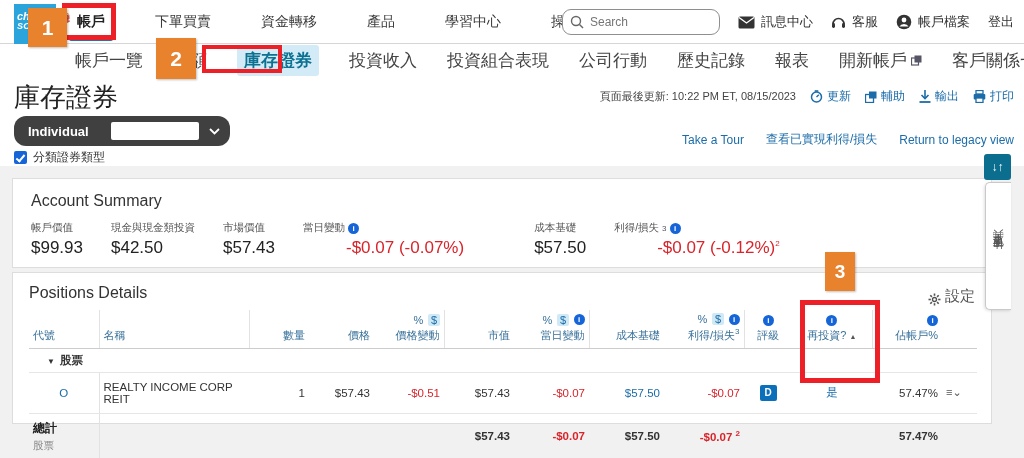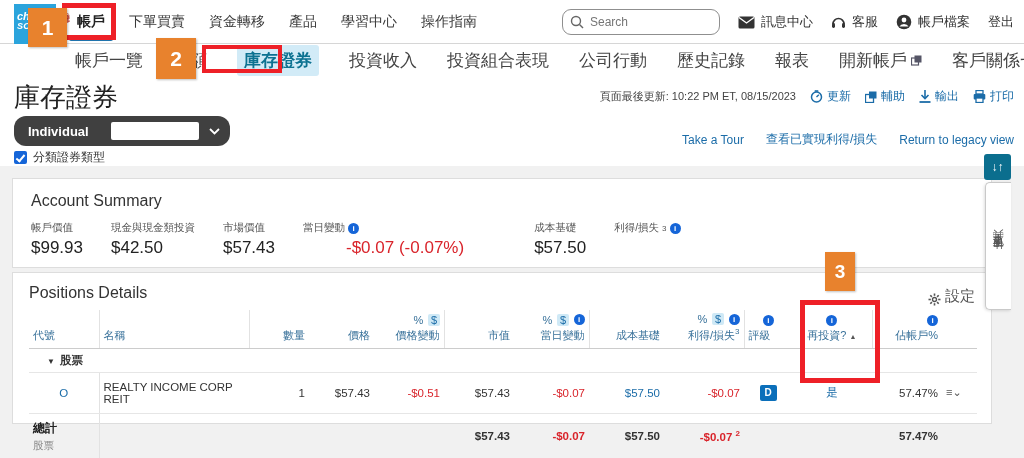--- a/index.html
+++ b/index.html
@@ -6,21 +6,21 @@
   html,body { width:1024px; height:458px; }
   body { font-family:"Liberation Sans","DejaVu Sans",sans-serif; background:#fff; overflow:hidden; }
   #app { position:relative; width:1024px; height:458px; background:#fff; overflow:hidden; }
 
   
   .topbar { position:absolute; left:0; top:0; width:1024px; height:44px; background:#fff; border-bottom:1px solid #d6d6d6; }
   .logo { position:absolute; left:14px; top:4px; width:42px; height:40px; background:#2ba4dc; color:#fff; font-style:italic; font-weight:bold; padding:6px 3px; line-height:1.1; }
   .logo .l1 { font-size:11px; display:block; }
   .logo .l2 { font-size:9px; display:block; letter-spacing:.3px; }
   .logo-vert { position:absolute; left:58px; top:6px; width:11px; font-size:8px; color:#c0392b; writing-mode:vertical-rl; letter-spacing:1px; line-height:1; }
-  .mainnav { position:absolute; left:75px; top:0; height:44px; display:flex; align-items:center; gap:20px; }
+  .mainnav { position:absolute; left:75px; top:0; height:44px; display:flex; align-items:center; gap:46px; }
   .mainnav .nav-item { font-size:14px; color:#3a3a3a; cursor:pointer; position:relative; padding:13px 2px; }
   .mainnav .nav-item.active { color:#222; font-weight:bold; }
   .mainnav .nav-item.active::after { content:""; position:absolute; left:-6px; right:-6px; bottom:3px; height:4px; background:#1f74ad; border-radius:2px; }
   .top-right { position:absolute; right:10px; top:0; height:44px; display:flex; align-items:center; gap:18px; }
   .searchbox { position:relative; }
   .searchbox input { width:158px; height:26px; border:1px solid #8f8f8f; border-radius:9px; padding:0 8px 0 27px; font-size:12px; color:#333; outline:none; font-family:inherit; }
   .searchbox svg { position:absolute; left:8px; top:6px; }
   .util { display:flex; align-items:center; gap:6px; font-size:13px; color:#333; cursor:pointer; }
 
   
@@ -283,20 +283,21 @@
             <span>成本基礎</span>
           </div>
         <div class="m-value">$57.50</div>
       </div>
       <div class="metric">
         <div class="m-label">
             <span>利得/損失</span>
             <sup>3</sup>
             <span class="info-i">i</span>
           </div>
+        <div class="m-value neg"><span>-$0.07 (-0.12%)</span><sup>2</sup></div>
       </div>
     </div>
   </div>
 
   <div class="card positions">
     <div class="card-title">Positions Details</div>
     <div class="settings">
       <svg width="13" height="13" viewBox="0 0 13 13">
           <circle cx="6.5" cy="6.5" r="2" fill="none" stroke="#555" stroke-width="1.4"></circle>
           <g stroke="#555" stroke-width="1.6">
@@ -369,21 +370,21 @@
                 <span>%</span>
                 <span class="dollar-hl">$</span>
                 <span class="info-i">i</span>
               </span>
             <span class="h2"><span>利得/損失</span><sup>3</sup></span>
           </th>
           <th class="c">
             <span class="h1 center">
                 <span class="info-i">i</span>
               </span>
-            <span class="h2" style="text-align:left">評級</span>
+            <span class="h2" style="text-align:center">評級</span>
           </th>
           <th class="c sep">
             <span class="h1 center">
                 <span class="info-i">i</span>
               </span>
             <span class="h2" style="text-align:center"><span>再投資?</span> <span class="sort-tri">▲</span></span>
           </th>
           <th class="r">
             <span class="h1">
                 <span class="info-i">i</span>

